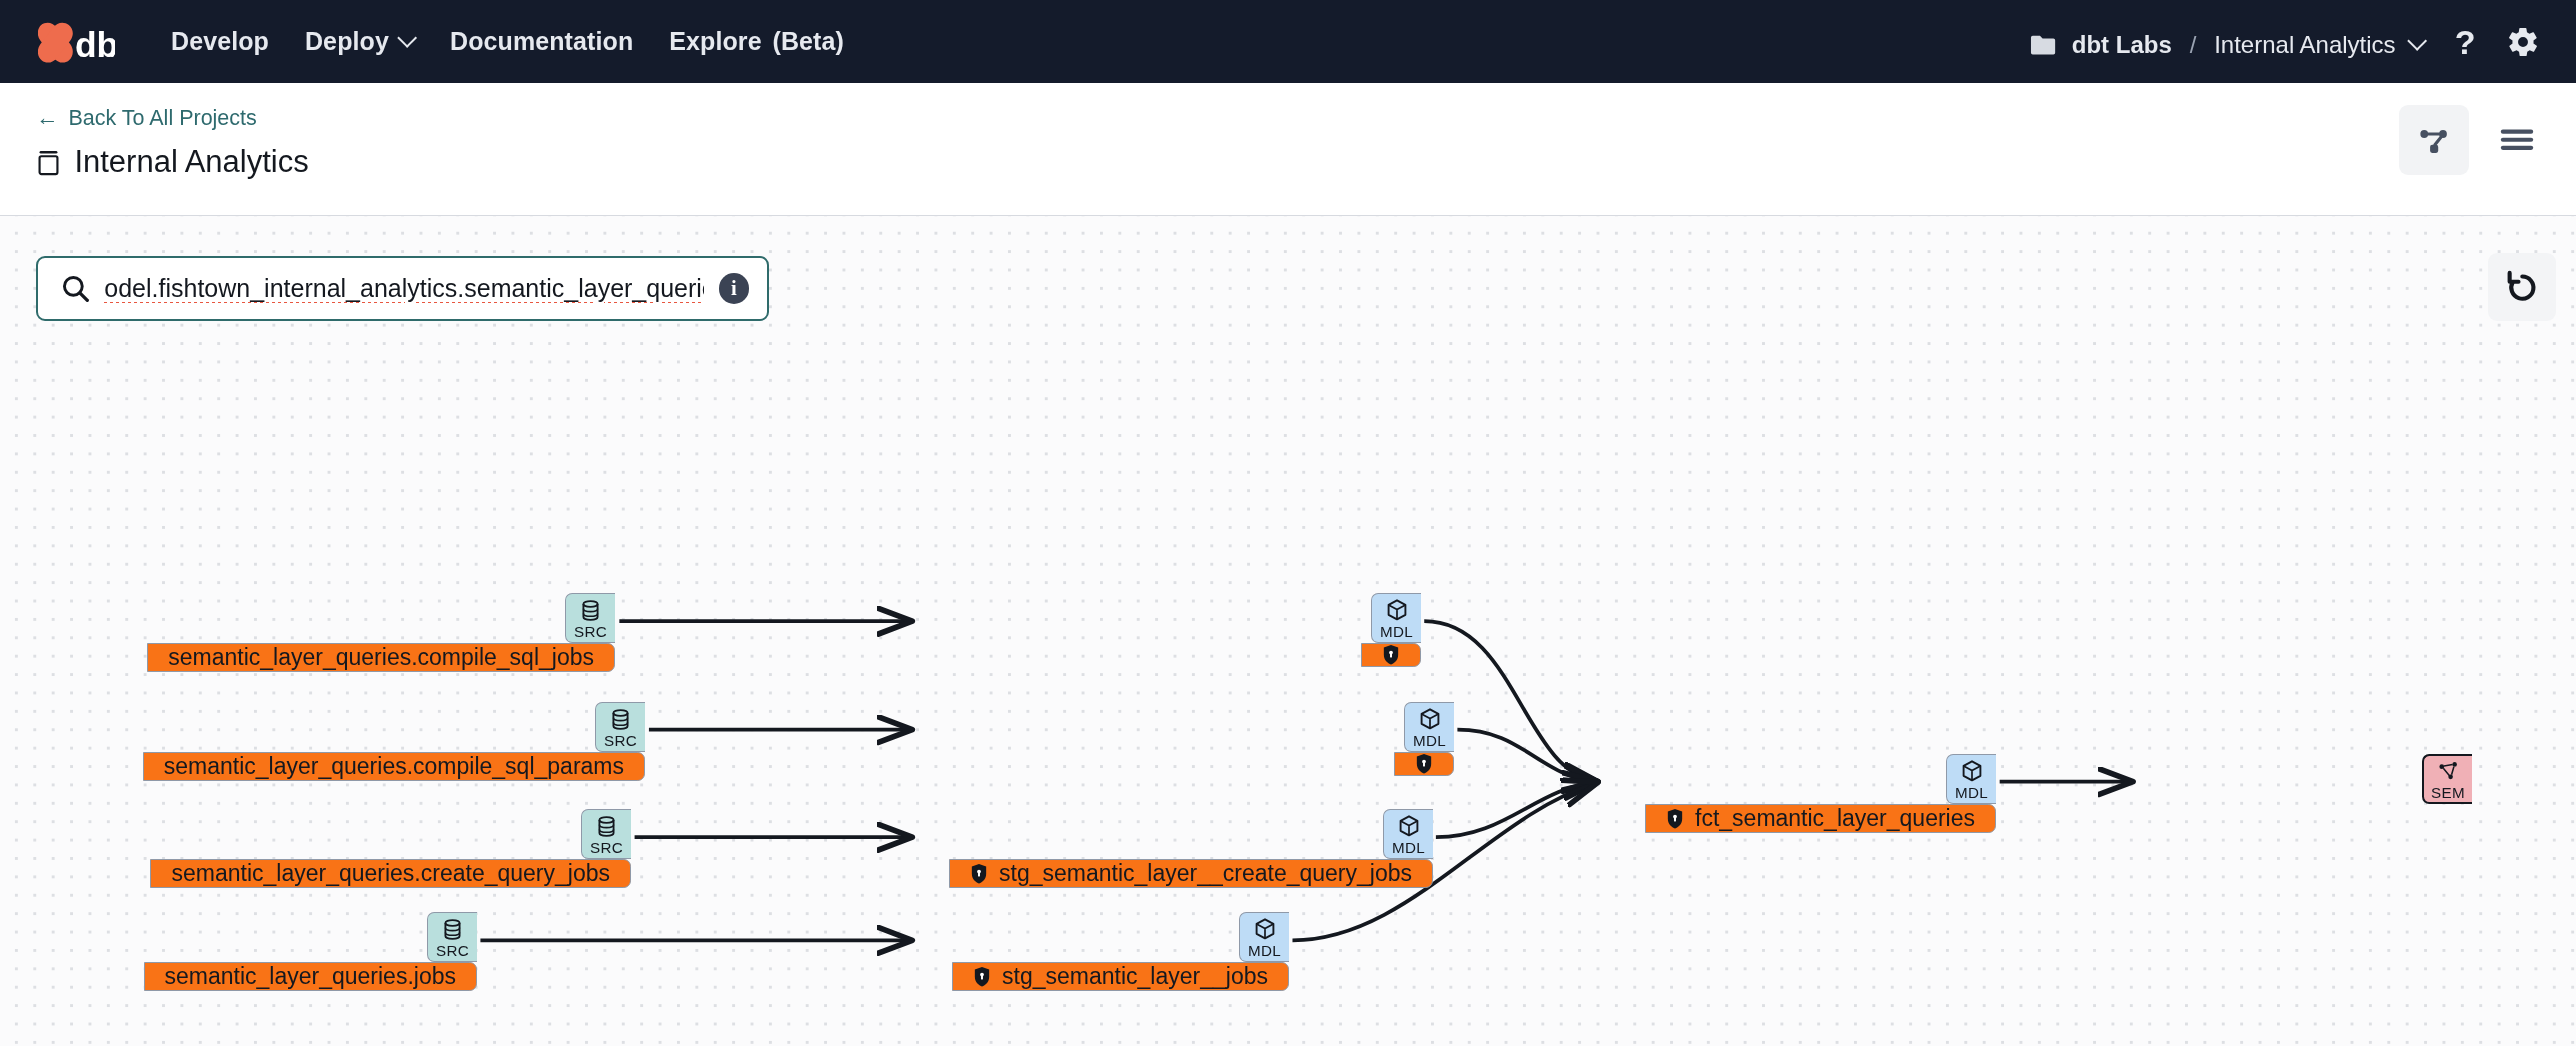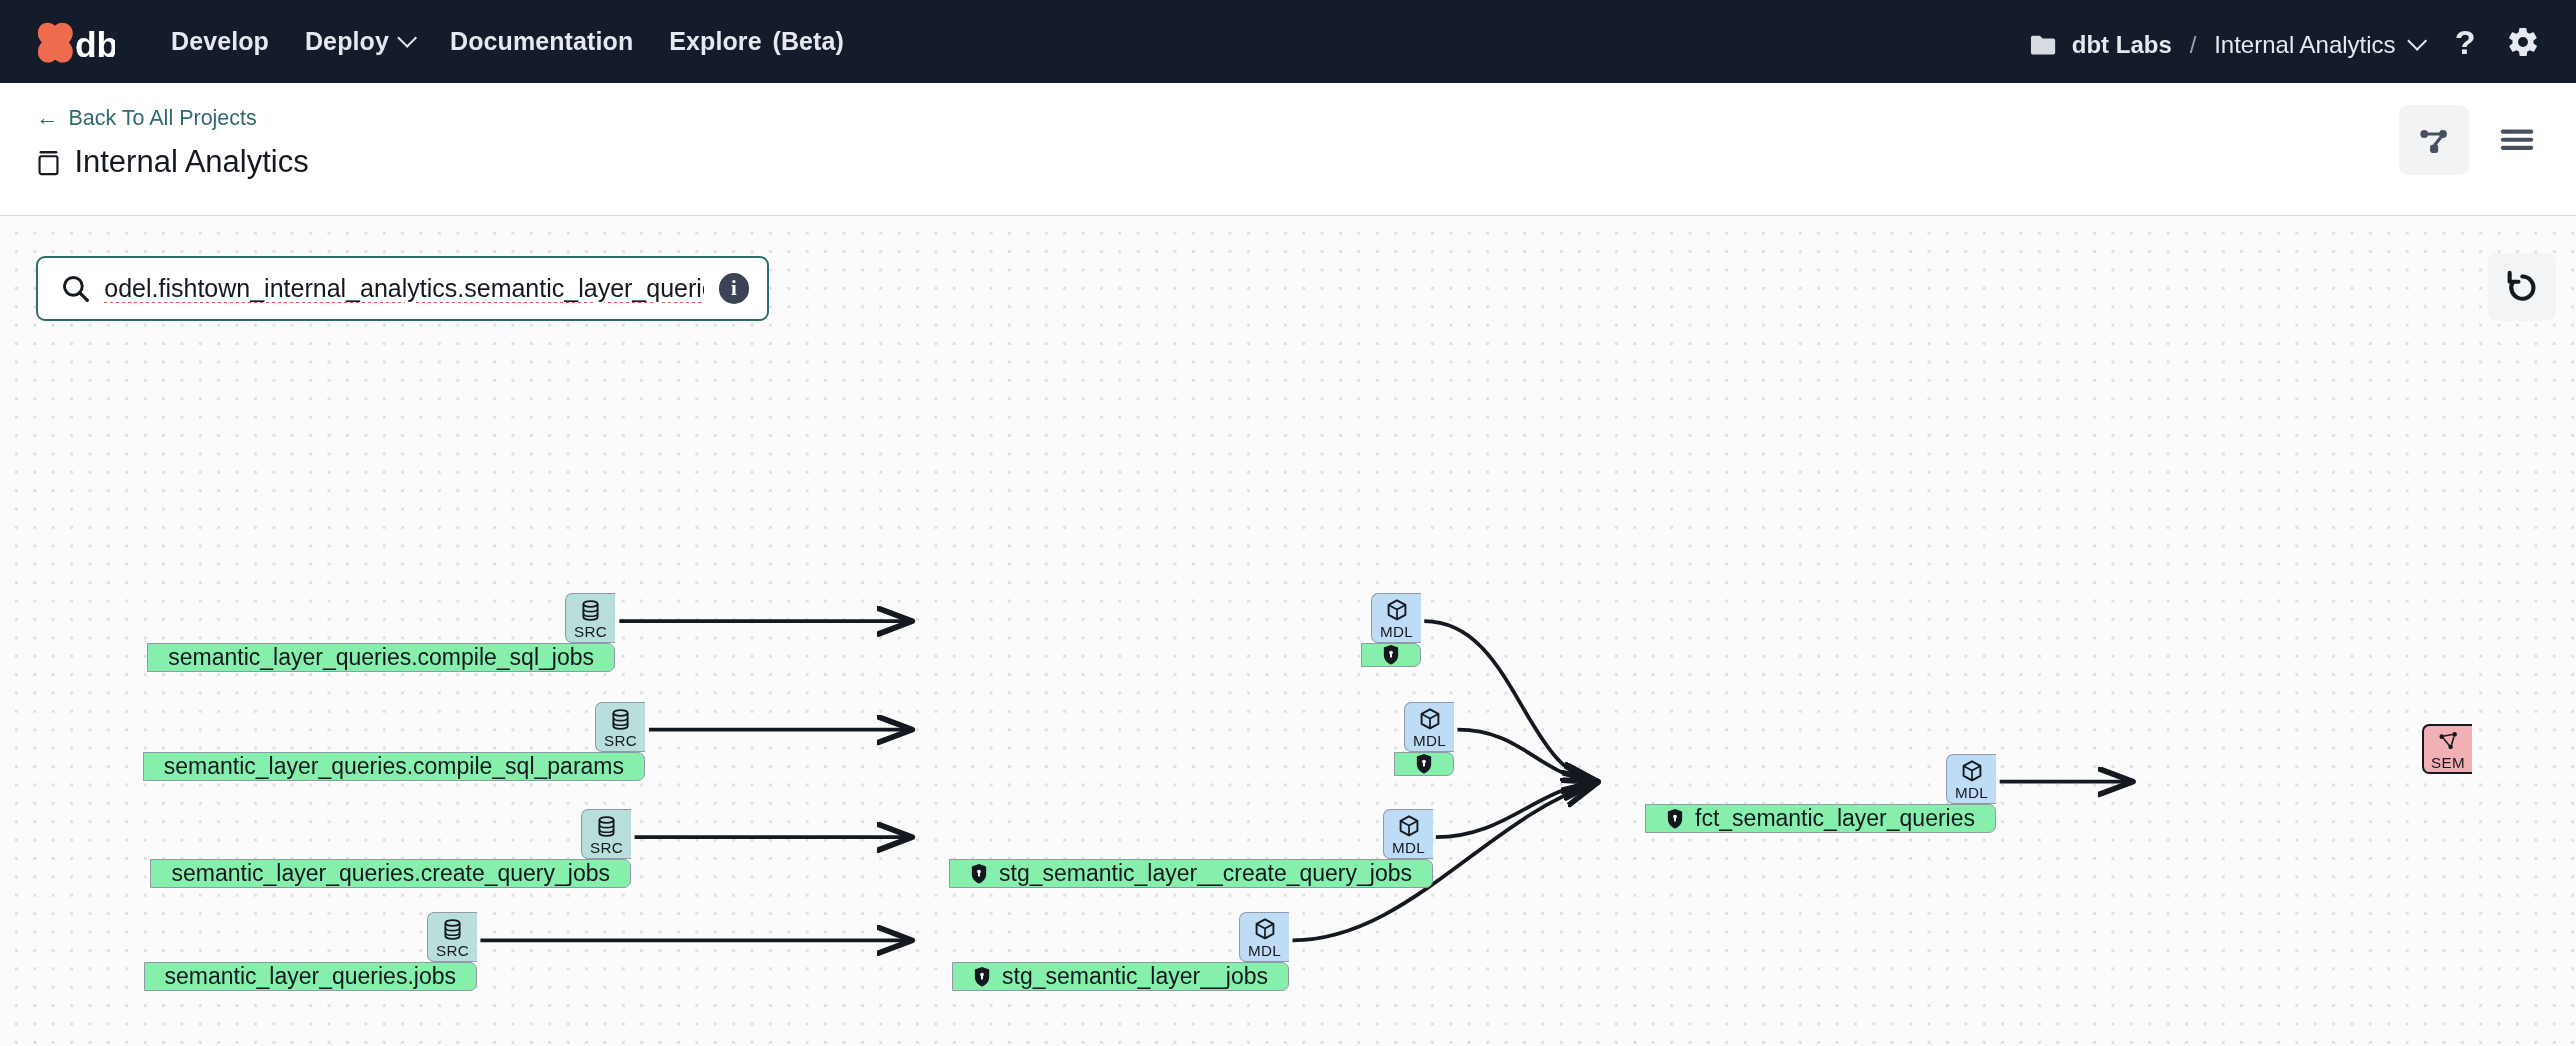--- a/index.html
+++ b/index.html
@@ -154,21 +154,21 @@
     align-items: center; justify-content: center;
     gap: 0px; padding-top: 1.8px;
   }
   .node .badge svg { display: block; }
   .node .badge .btext {
     font-size: 15.2px; font-weight: 400; color: #14181f;
     line-height: 1; margin-top: 1.8px; letter-spacing: 0.3px;
   }
   .node .body {
     flex: 1 1 auto;
-    background: #86efac;
+    background: #f97316;
     border: 0.9px solid #8f99a8;
     border-radius: 0 7.2px 7.2px 0;
     display: flex; align-items: center;
     padding: 0 20px;
     gap: 10.8px;
   }
   .node .label { font-size: 23px; color: #14181f; white-space: nowrap; }
   .node.src .badge { background: #b9dfdd; }
   .node.mdl .badge { background: #bedcf6; }
   .node.sem .badge { background: #f0b0b6; }
@@ -440,21 +440,21 @@
   <div class="body">
     <svg class="shield" viewBox="0 0 20 24">
       <path d="M10 1l8 3v8c0 6-4.4 9.6-8 11-3.6-1.4-8-5-8-11V4z" fill="#14181f"></path>
       <circle cx="10" cy="9.6" r="2.1" fill="#ffffff"></circle>
       <rect x="8.9" y="10.2" width="2.2" height="5" rx="1.1" fill="#ffffff"></rect>
     </svg>
     <span class="label">fct_semantic_layer_queries</span>
   </div>
 </div>
 
-<div class="node sem selected" style="left:2139px; top:724px; width:333px;">
+<div class="node sem selected" style="left:2139px; top:754px; width:333px;">
   <div class="badge">
     <svg width="23" height="23" viewBox="0 0 24 24">
       <circle cx="5" cy="7" r="2.5" fill="#14181f"></circle>
       <circle cx="18.4" cy="4.6" r="2.4" fill="#14181f"></circle>
       <circle cx="14.2" cy="17.6" r="2.4" fill="#14181f"></circle>
       <path d="M6.6 8.6l6.2 7.6M7.3 6.2l8.9-1.4M17.6 7l-2.4 8.4" stroke="#14181f" stroke-width="1.6" fill="none"></path>
     </svg>
     <span class="btext">SEM</span>
   </div>
 </div>

